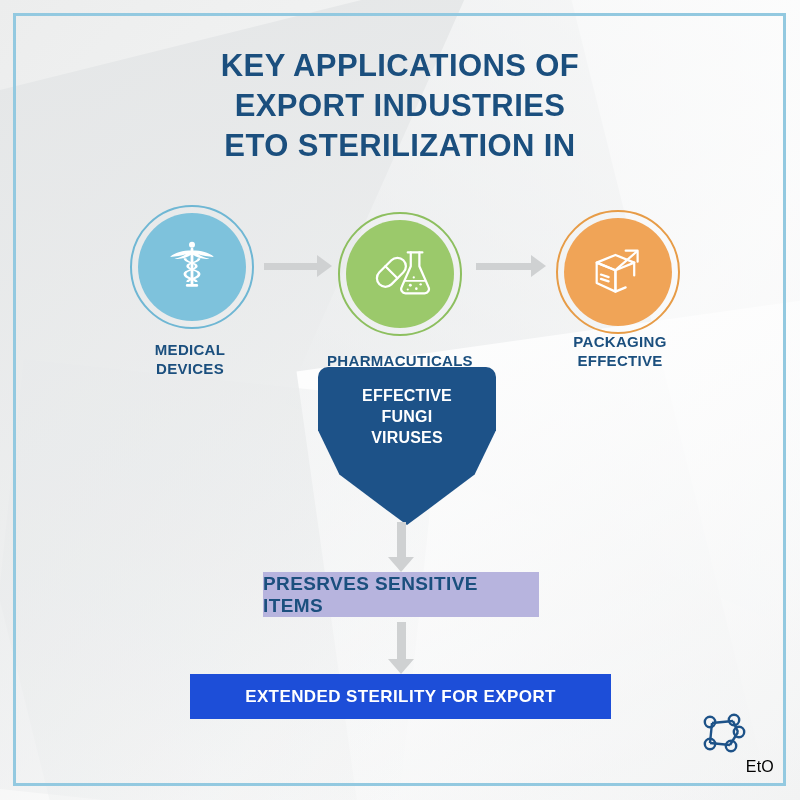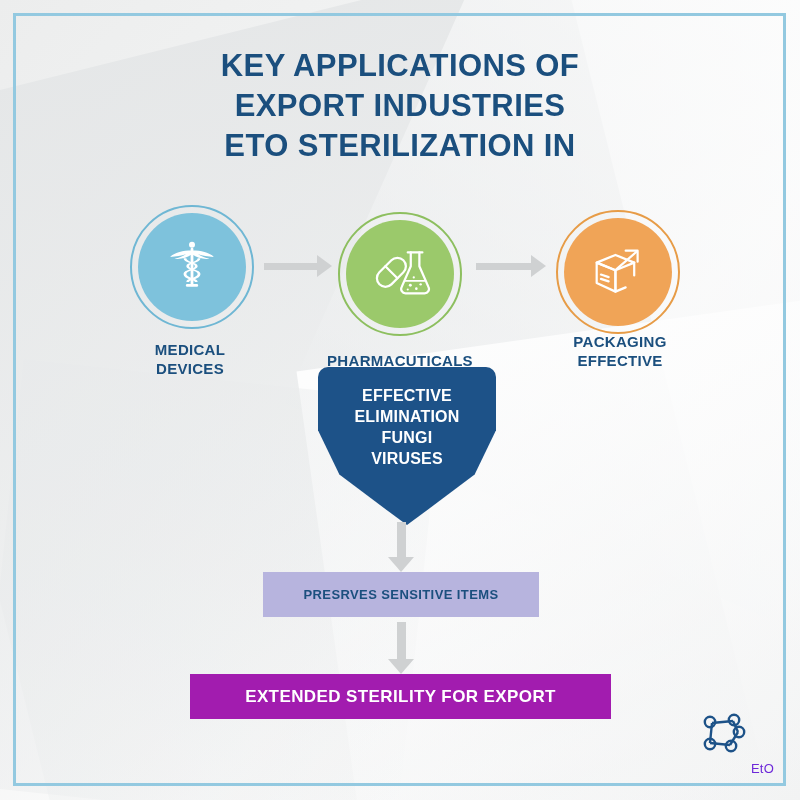--- a/index.html
+++ b/index.html
@@ -208,48 +208,48 @@
     font-weight: bold;
     letter-spacing: 0.4px;
   }
   #bar-preserve {
     left: 263px;
     top: 572px;
     width: 276px;
     height: 45px;
     background: #b7b4de;
     color: #1b4f7e;
-    font-size: 13px;
+    font-size: 19px;
   }
   #bar-extended {
     left: 190px;
     top: 674px;
     width: 421px;
     height: 45px;
-    background: #a21caf;
+    background: #1d4ed8;
     color: #ffffff;
     font-size: 17px;
   }
 
   
   #logo {
     position: absolute;
     left: 700px;
     top: 712px;
     width: 76px;
     height: 62px;
     color: #1d5288;
   }
   .logo-text {
     position: absolute;
     right: 2px;
     bottom: -2px;
-    font-size: 13px;
+    font-size: 16px;
     letter-spacing: 0.2px;
-    color: #6d28d9;
+    color: #000000;
   }
 </style>
 </head>
 <body>
 
 <div id="infographic">
 
   <div class="bg-base"></div>
   <div class="bg-diag-1"></div>
   <div class="bg-diag-2"></div>
@@ -340,21 +340,20 @@
   </div>
   <div class="circle-label" id="label-packaging">
     <span>PACKAGING</span><br>
     <span>EFFECTIVE</span>
   </div>
 
   <div id="shield">
     <div class="shield-body"></div>
     <div class="shield-text">
       <span>EFFECTIVE</span>
-      <span>ELIMINATION</span>
       <span>FUNGI</span>
       <span>VIRUSES</span>
     </div>
   </div>
 
   <div class="arrow-v" id="arrow-3">
     <div class="shaft"></div>
     <div class="head"></div>
   </div>
 

